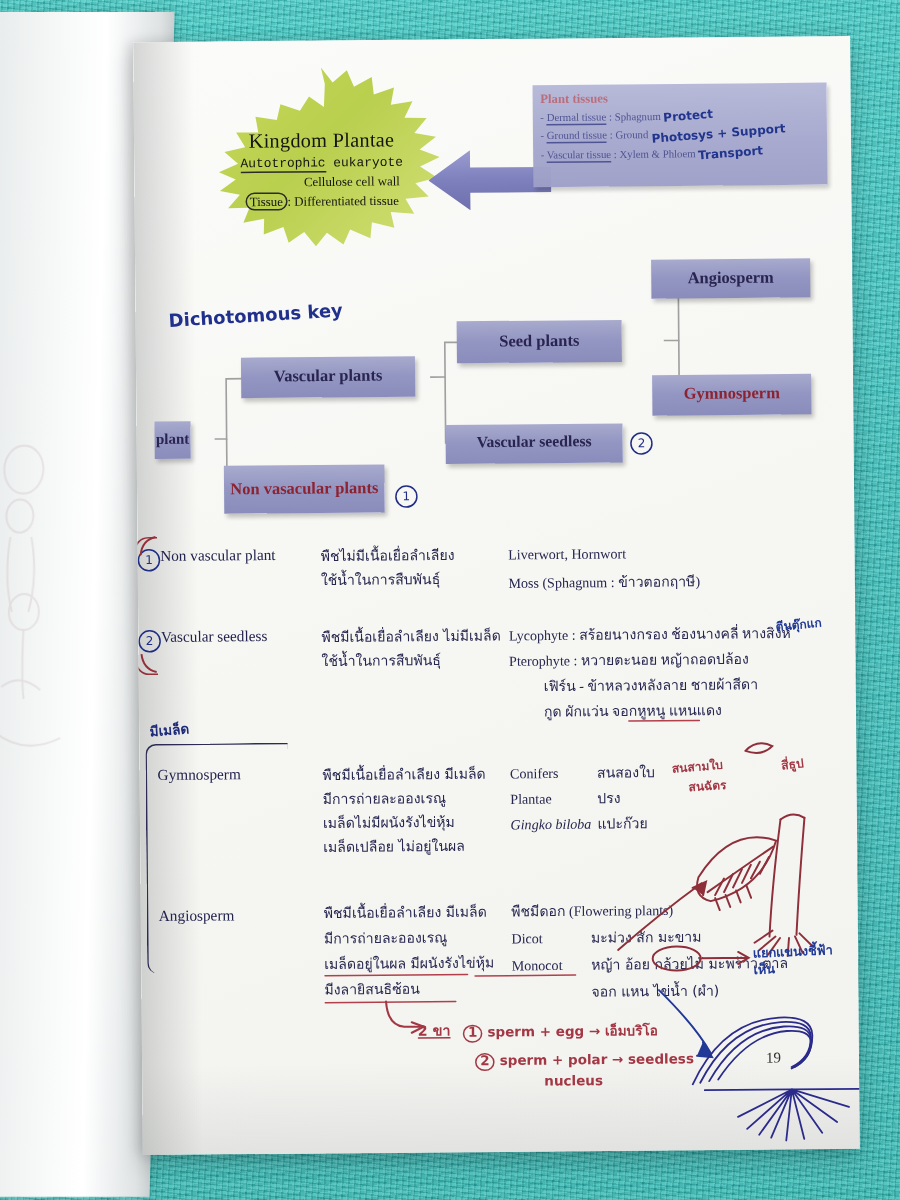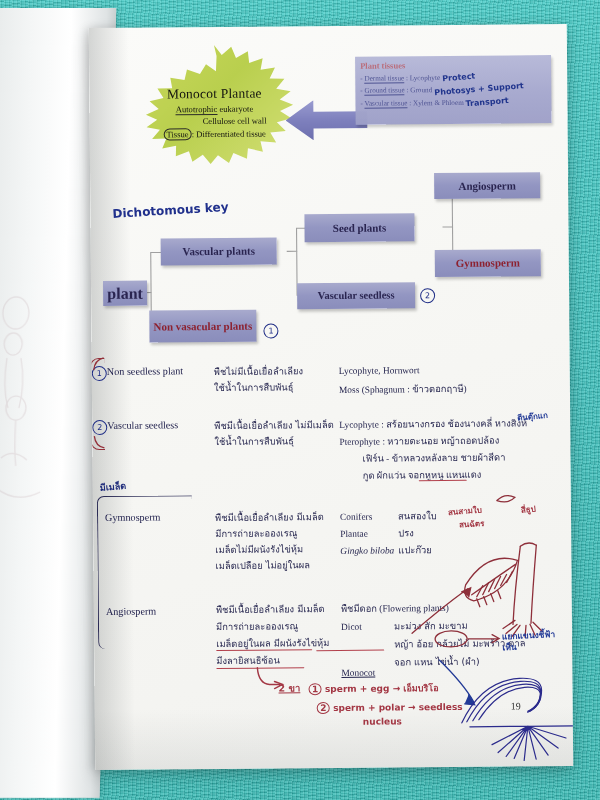--- a/index.html
+++ b/index.html
@@ -51,21 +51,21 @@
        80.9% 66.6%,84.1% 74.3%,75.4% 73.3%,76.7% 81.2%,68.4% 78.4%,67.8% 86.4%,
        60.3% 81.9%,57.8% 89.5%,51.7% 83.5%,47.6% 90.2%,43.3% 83%,37.5% 88.3%,
        35.6% 80.4%,28.3% 84.1%,28.5% 76.1%,20.8% 78.1%,23.1% 70.5%,15.2% 70.7%,
        19.6% 63.9%,12.2% 61.9%,18.1% 56.2%,11.9% 52.4%,19% 48.2%,14% 42.2%,
        21.7% 39.9%,18.4% 32.5%,26.6% 32.5%,25.6% 24.6%,33.5% 26.3%,34.9% 18.4%,
        42.1% 21.8%,45.5% 14.6%,51% 19.9%,51.4% 8.3%);
      filter:drop-shadow(2px 4px 3px rgba(0,0,0,.22));}
   #star .txt{position:absolute;inset:0;display:flex;flex-direction:column;
      align-items:center;justify-content:center;gap:2px;text-align:center;color:#14140f;}
   #star .t1{font-size:13.5px;margin-top:4px;letter-spacing:.2px;}
-  #star .t2{font-size:8.6px;}
+  #star .t2{font-size:8.6px;font-family:Liberation Mono, monospace;}
   #star .t3{font-size:8.6px;margin-left:40px;}
   #star .t4{font-size:8.6px;}
   .ul-hand{border-bottom:1.1px solid #2b2b28;padding-bottom:0px;}
   .boxed{display:inline-block;border:1.1px solid #2b2b28;border-radius:6px;padding:0 2px;}
 
   
   #arrow{position:absolute;left:196px;top:74px;width:82px;height:40px;
      background:linear-gradient(180deg,#9a9cd0 0%,#7e80bd 50%,#6d6fae 100%);
      clip-path:polygon(0% 50%,34% 0%,34% 29%,100% 29%,100% 71%,34% 71%,34% 100%);
      filter:drop-shadow(1.5px 2.5px 2px rgba(0,0,0,.28));}
@@ -135,38 +135,38 @@
 
 <div id="page">
 <div id="page-inner">
 
   <div class="shade"></div>
   <div class="shade-b"></div>
 
   <div id="star">
     <div class="burst"></div>
     <div class="txt">
-      <div class="t1">Monocot Plantae</div>
+      <div class="t1">Kingdom Plantae</div>
       <div class="t2">
         <span class="ul-hand">Autotrophic</span> eukaryote
       </div>
       <div class="t3">Cellulose cell wall</div>
       <div class="t4">
         <span class="boxed">Tissue</span><span>: Differentiated tissue</span>
       </div>
     </div>
   </div>
 
   <div id="arrow"></div>
 
   <div id="tissue-box">
     <div class="hdr">Plant tissues</div>
     <div class="ln">
       - <u>Dermal tissue</u>
-      <span>: Lycophyte</span>
+      <span>: Sphagnum</span>
       <span class="hand-note">Protect</span>
     </div>
     <div class="ln">
       - <u>Ground tissue</u>
       <span>: Ground</span>
       <span class="hand-note">Photosys + Support</span>
     </div>
     <div class="ln">
       - <u>Vascular tissue</u>
       <span>: Xylem &amp; Phloem</span>
@@ -180,21 +180,21 @@
     <g stroke="#a0a0a0" fill="none" stroke-width="1.1">
       <path d="M52 125 L60 125 L60 85 L72 85"></path>
       <path d="M60 125 L60 158 L72 158"></path>
       <path d="M196 85 L206 85 L206 62 L216 62"></path>
       <path d="M206 85 L206 129 L216 129"></path>
       <path d="M352 62 L362 62 L362 22 L374 22"></path>
       <path d="M362 62 L362 100 L374 100"></path>
     </g>
   </svg>
 
-  <div class="nbox" style="left:12px;top:253px;width:44px;height:25px;font-size:16px;">
+  <div class="nbox" style="left:12px;top:253px;width:24px;height:25px;font-size:10px;">
     <span>plant</span>
   </div>
 
   <div class="nbox" style="left:70px;top:211px;width:116px;height:27px;">
     <span>Vascular plants</span>
   </div>
 
   <div class="nbox red" style="left:58px;top:283px;width:107px;height:32px;">
     <span>Non vasacular plants</span>
   </div>
@@ -224,24 +224,24 @@
 
   <div class="redbrace" style="left:-2px;top:330px;width:14px;height:90px;"></div>
 
   <div class="circnum" style="left:0px;top:338px;">
     <span>1</span>
   </div>
   <div class="circnum" style="left:0px;top:392px;">
     <span>2</span>
   </div>
 
-  <div class="lbl" style="position:absolute;left:15px;top:338px;">Non seedless plant</div>
+  <div class="lbl" style="position:absolute;left:15px;top:338px;">Non vascular plant</div>
   <div class="th" style="position:absolute;left:122px;top:338px;">พืชไม่มีเนื้อเยื่อลำเลียง</div>
   <div class="th" style="position:absolute;left:122px;top:354px;">ใช้น้ำในการสืบพันธุ์</div>
-  <div class="en" style="position:absolute;left:247px;top:338px;">Lycophyte, Hornwort</div>
+  <div class="en" style="position:absolute;left:247px;top:338px;">Liverwort, Hornwort</div>
   <div class="en" style="position:absolute;left:247px;top:357px;">Moss (Sphagnum : ข้าวตอกฤาษี)</div>
 
   <div class="lbl" style="position:absolute;left:15px;top:392px;">Vascular seedless</div>
   <div class="th" style="position:absolute;left:122px;top:392px;">พืชมีเนื้อเยื่อลำเลียง ไม่มีเมล็ด</div>
   <div class="th" style="position:absolute;left:122px;top:408px;">ใช้น้ำในการสืบพันธุ์</div>
   <div class="en" style="position:absolute;left:247px;top:392px;">Lycophyte : สร้อยนางกรอง ช้องนางคลี่ หางสิงห์</div>
   <div class="en" style="position:absolute;left:247px;top:409px;">Pterophyte : หวายตะนอย หญ้าถอดปล้อง</div>
   <div class="en" style="position:absolute;left:270px;top:426px;">เฟิร์น - ข้าหลวงหลังลาย ชายผ้าสีดา</div>
   <div class="en" style="position:absolute;left:270px;top:443px;">กูด ผักแว่น จอกหูหนู แหนแดง</div>
   <div class="hw-blue" style="left:425px;top:388px;transform:rotate(-5deg);">ตีนตุ๊กแก</div>
@@ -272,21 +272,21 @@
   <div class="th" style="position:absolute;left:122px;top:593px;">มีการถ่ายละอองเรณู</div>
   <div class="th" style="position:absolute;left:122px;top:610px;">เมล็ดอยู่ในผล มีผนังรังไข่หุ้ม</div>
   <div class="th" style="position:absolute;left:122px;top:627px;">มีงลายิสนธิซ้อน</div>
   <div class="redline" style="left:122px;top:623px;width:96px;"></div>
   <div class="redline" style="left:222px;top:624px;width:68px;"></div>
   <div class="redline" style="left:122px;top:641px;width:88px;"></div>
 
   <div class="en" style="position:absolute;left:247px;top:576px;">พืชมีดอก (Flowering plants)</div>
   <div class="en" style="position:absolute;left:247px;top:594px;">Dicot</div>
   <div class="th" style="position:absolute;left:300px;top:594px;">มะม่วง สัก มะขาม</div>
-  <div class="en" style="position:absolute;left:247px;top:640px;text-decoration:underline;">Monocot</div>
+  <div class="en" style="position:absolute;left:247px;top:612px;">Monocot</div>
   <div class="th" style="position:absolute;left:300px;top:612px;">หญ้า อ้อย กล้วยไม้ มะพร้าว ตาล</div>
   <div class="th" style="position:absolute;left:300px;top:630px;">จอก แหน ไข่น้ำ (ผำ)</div>
 
   <svg class="ink" style="left:0;top:0;width:478px;height:742px;">
 
     <g stroke="#8e2f3a" fill="none" stroke-width="1.3" stroke-linecap="round">
       <path d="M318 608 q28 -24 56 -44"></path>
       <path d="M368 567 l9 -4 l-2 9" fill="#8e2f3a"></path>
 
       <path d="M372 560 q22 -34 52 -24 q-10 32 -44 40 q-12 -3 -8 -16 z"></path>

